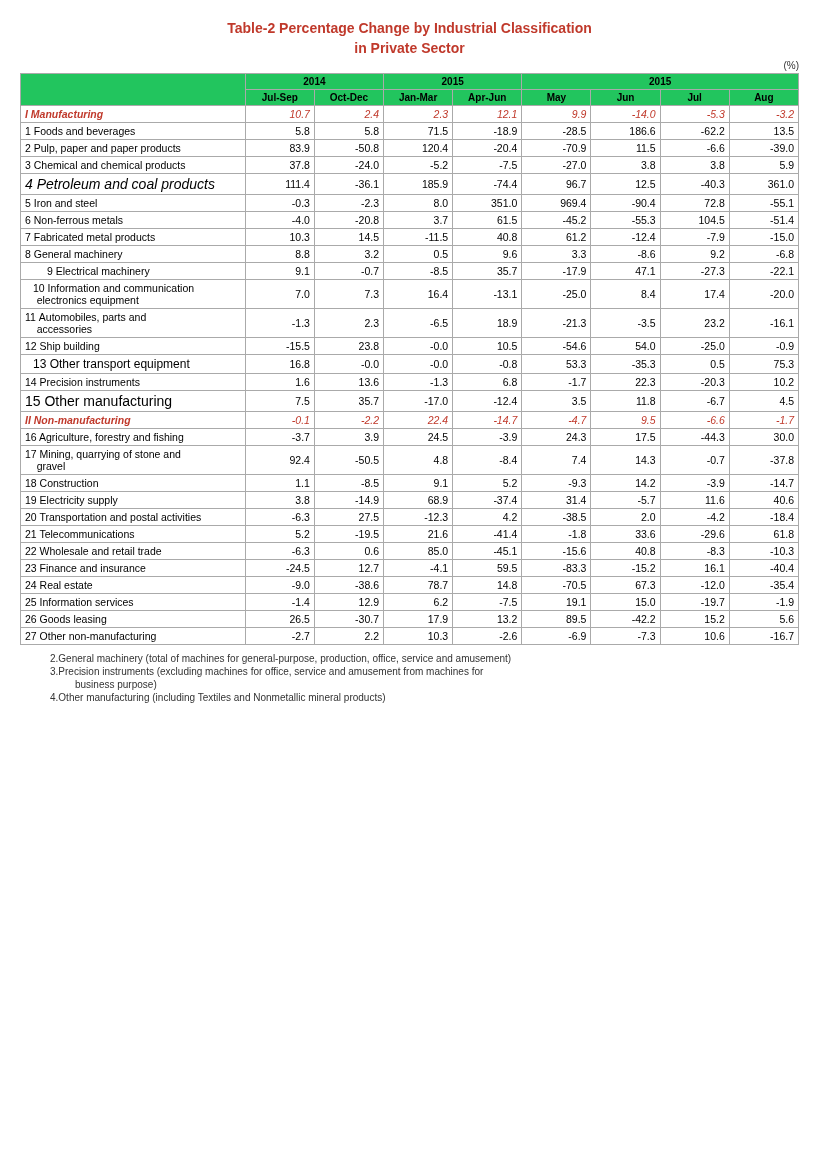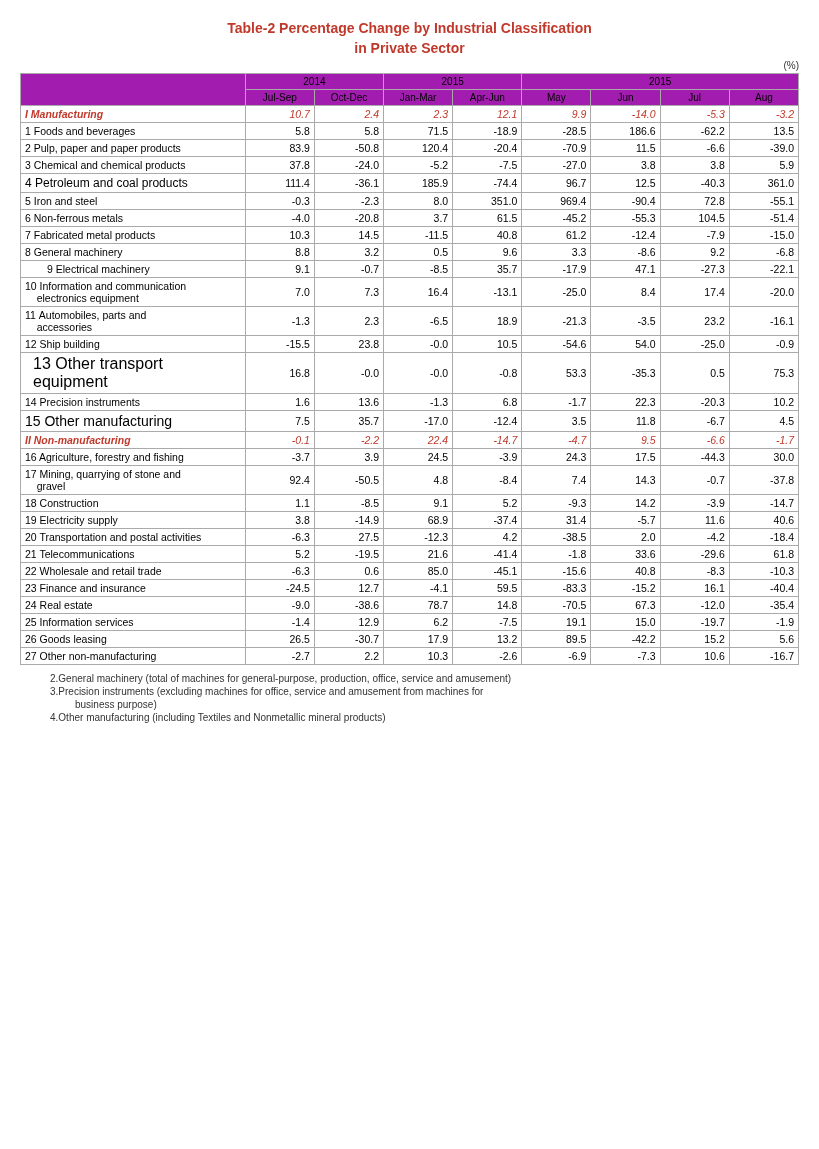--- a/index.html
+++ b/index.html
@@ -28,22 +28,22 @@
       border-collapse: collapse;
       border: 1px solid #999;
     }
     th, td {
       border: 1px solid #aaa;
       padding: 2px 4px;
       font-size: 10.5px;
     }
     th {
       text-align: center;
-      background: #a21caf;
-      font-weight: normal;
+      background: #22c55e;
+      font-weight: bold;
     }
     td {
       text-align: right;
     }
     td.label-cell {
       text-align: left;
     }
     tr.category-row td {
       color: #c0392b;
       font-style: italic;
@@ -135,21 +135,21 @@
         <td>37.8</td>
         <td>-24.0</td>
         <td>-5.2</td>
         <td>-7.5</td>
         <td>-27.0</td>
         <td>3.8</td>
         <td>3.8</td>
         <td>5.9</td>
       </tr>
       <tr>
-        <td class="label-cell" style="font-size: 12px;">4 Petroleum and coal products</td>
+        <td class="label-cell" style="font-size: 14px; font-style: italic;">4 Petroleum and coal products</td>
         <td>111.4</td>
         <td>-36.1</td>
         <td>185.9</td>
         <td>-74.4</td>
         <td>96.7</td>
         <td>12.5</td>
         <td>-40.3</td>
         <td>361.0</td>
       </tr>
       <tr>
@@ -201,21 +201,21 @@
         <td>9.1</td>
         <td>-0.7</td>
         <td>-8.5</td>
         <td>35.7</td>
         <td>-17.9</td>
         <td>47.1</td>
         <td>-27.3</td>
         <td>-22.1</td>
       </tr>
       <tr>
-        <td class="label-cell" style="font-size: 10.5px;"><span style="vertical-align:top;">10</span>&nbsp;Information and communication<br>&nbsp;&nbsp;&nbsp;&nbsp;electronics equipment</td>
+        <td class="label-cell" style="font-size: 10.5px;"><span style="vertical-align:top;margin-left:8px;">10</span>&nbsp;Information and communication<br>&nbsp;&nbsp;&nbsp;&nbsp;electronics equipment</td>
         <td>7.0</td>
         <td>7.3</td>
         <td>16.4</td>
         <td>-13.1</td>
         <td>-25.0</td>
         <td>8.4</td>
         <td>17.4</td>
         <td>-20.0</td>
       </tr>
       <tr>
@@ -234,21 +234,21 @@
         <td>-15.5</td>
         <td>23.8</td>
         <td>-0.0</td>
         <td>10.5</td>
         <td>-54.6</td>
         <td>54.0</td>
         <td>-25.0</td>
         <td>-0.9</td>
       </tr>
       <tr>
-        <td class="label-cell" style="font-size: 16px; padding-left: 12px;">13 Other transport equipment</td>
+        <td class="label-cell" style="font-size: 12px; padding-left: 12px;">13 Other transport equipment</td>
         <td>16.8</td>
         <td>-0.0</td>
         <td>-0.0</td>
         <td>-0.8</td>
         <td>53.3</td>
         <td>-35.3</td>
         <td>0.5</td>
         <td>75.3</td>
       </tr>
       <tr>

